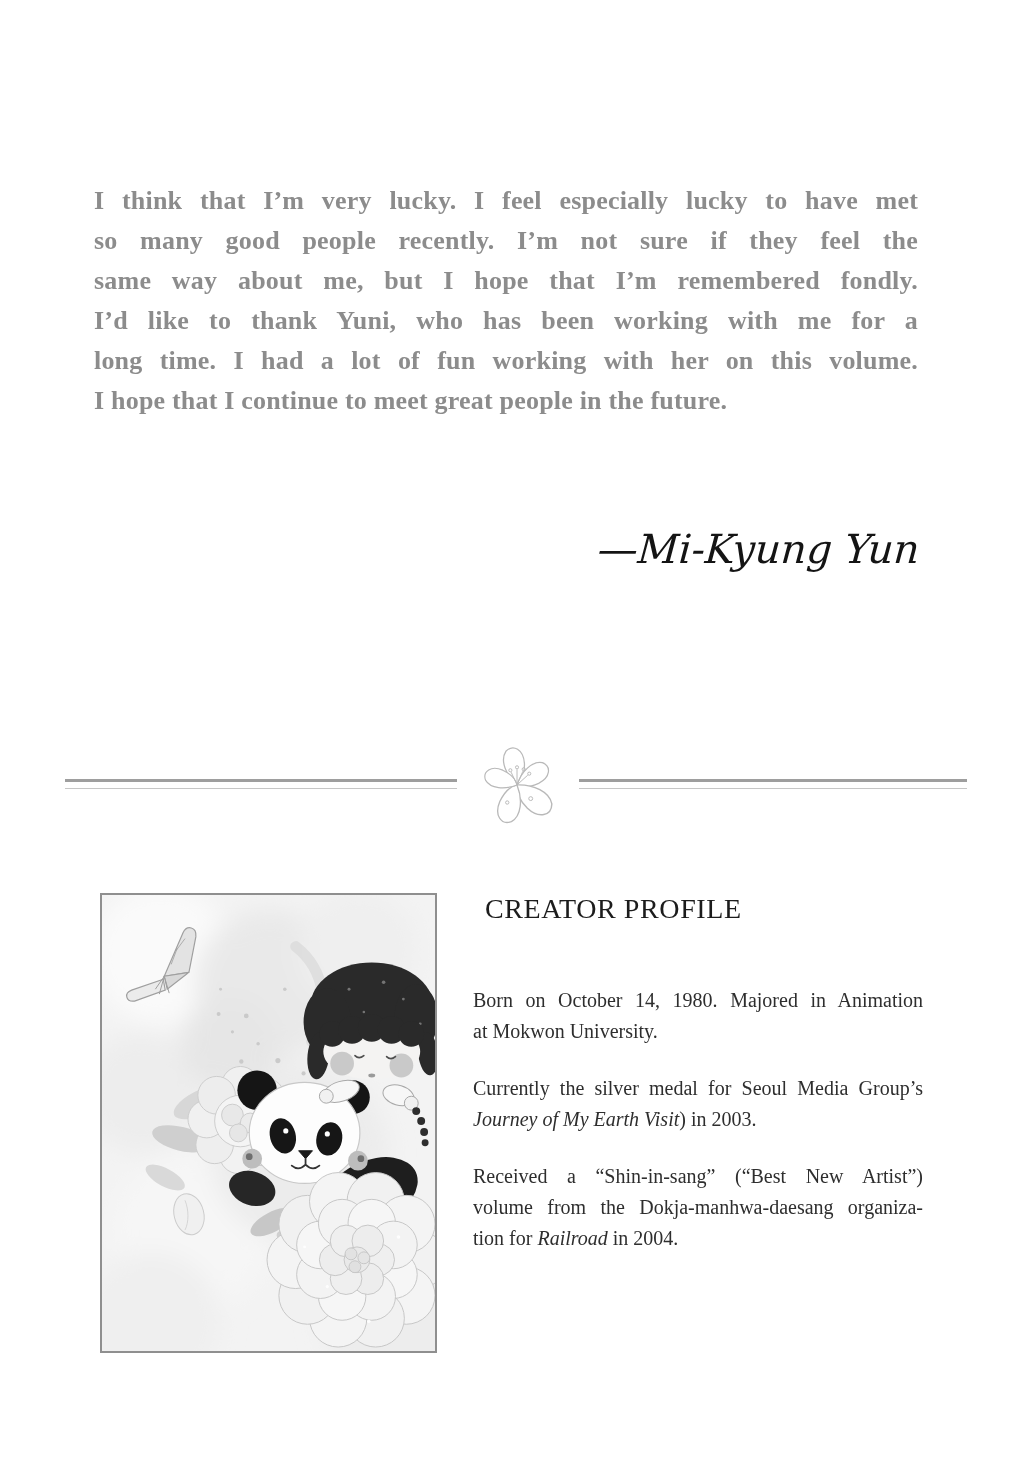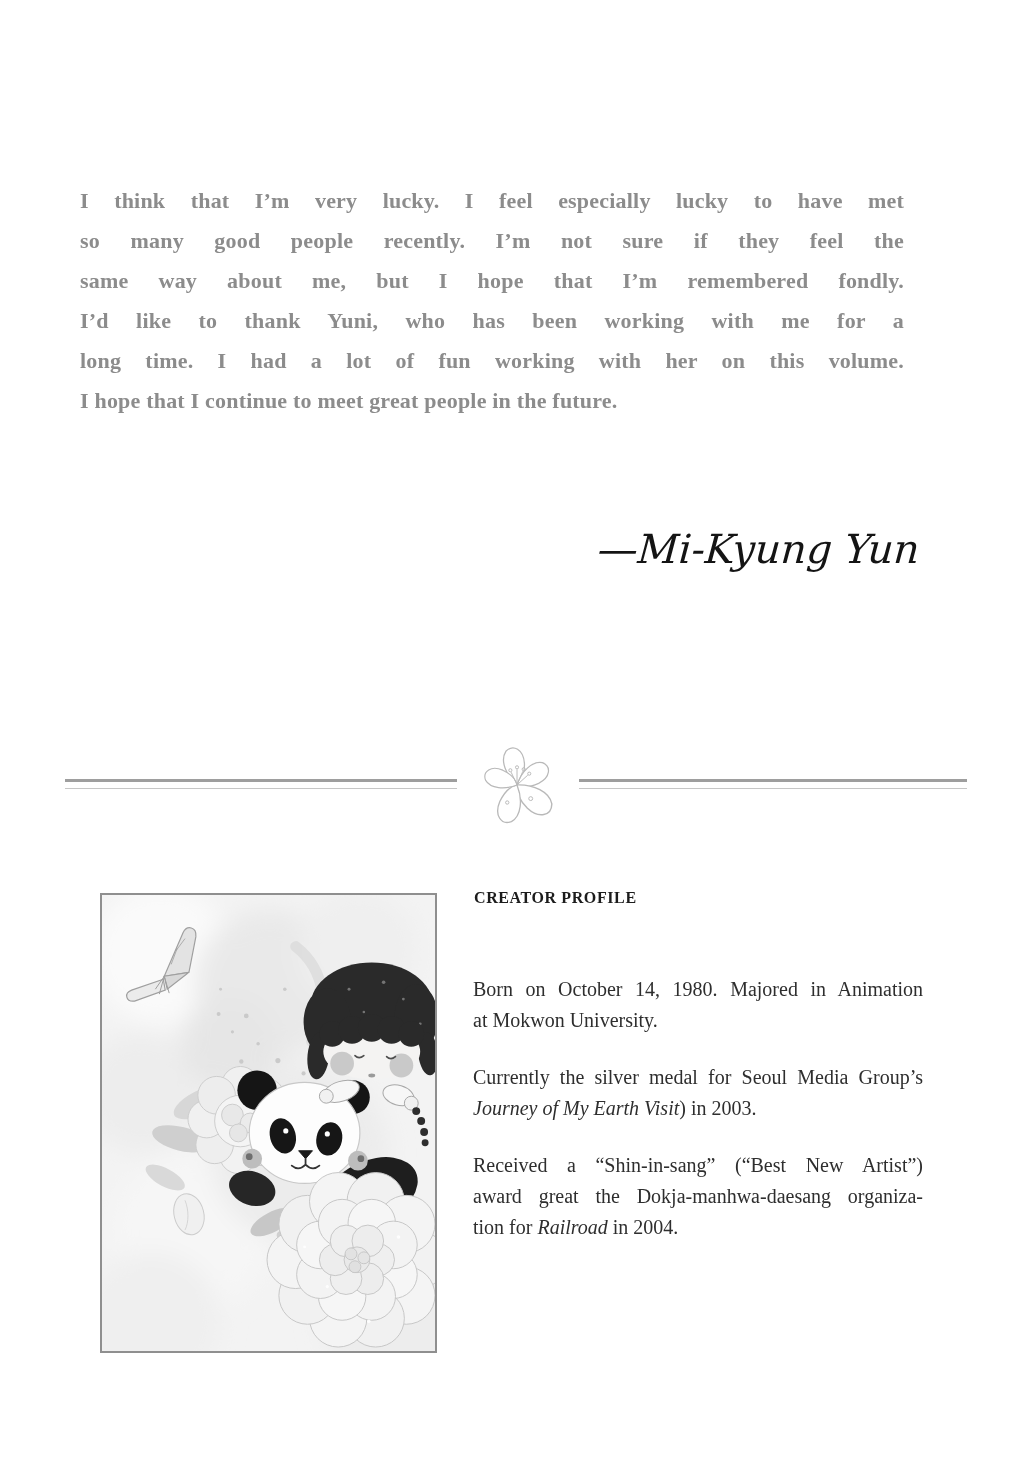--- a/index.html
+++ b/index.html
@@ -4,22 +4,22 @@
 <style>
   html,body { margin:0; padding:0; background:#ffffff; }
   .page {
     position:relative; width:1024px; height:1469px; margin:0 auto;
     background:var(--page-bg,#fff); overflow:hidden;
     font-family:"Liberation Serif", serif;
   }
 
   
   .author-note {
-    position:absolute; left:80px; top:181px; width:824px;
-    font-weight:bold; font-size:22px; line-height:40px;
+    position:absolute; left:94px; top:181px; width:824px;
+    font-weight:bold; font-size:26px; line-height:40px;
     color:var(--note-text,#8c8c8c); letter-spacing:0.2px;
   }
   .jline { text-align:justify; text-align-last:justify; }
   .jline.last { text-align-last:left; }
 
   
   .signature {
     position:absolute; left:598px; top:526px; width:320px;
     font-family:"DejaVu Serif", serif; font-style:italic;
     font-size:40px; color:var(--signature-ink,#141414); white-space:nowrap;
@@ -47,21 +47,21 @@
     background:#f3f3f3;
   }
   .illustration svg { width:100%; height:100%; display:block; }
 
   
   .profile {
     position:absolute; left:473px; top:882px; width:450px;
     color:var(--body-text,#2e2e2e);
   }
   .profile h2 {
-    margin:1px; font-size:16px; line-height:30px; font-weight:bold;
+    margin:12px; font-size:28px; line-height:30px; font-weight:normal;
     letter-spacing:0.6px; color:var(--heading-text,#1c1c1c);
   }
   .profile-paras { margin-top:61px; font-size:20px; line-height:31px; }
   .para + .para { margin-top:26px; }
   .it { font-style:italic; }
 </style>
 </head>
 <body>
 
 <div class="page">
@@ -293,19 +293,19 @@
         <div class="para">
           <div class="jline"><span>Born on October 14, 1980. Majored in Animation</span></div>
           <div class="jline last"><span>at Mokwon University.</span></div>
         </div>
         <div class="para">
           <div class="jline"><span>Currently the silver medal for Seoul Media Group’s</span></div>
           <div class="jline last"><span class="it">Journey of My Earth Visit</span><span>) in 2003.</span></div>
         </div>
         <div class="para">
           <div class="jline"><span>Received a “Shin-in-sang” (“Best New Artist”)</span></div>
-          <div class="jline"><span>award great the Dokja-manhwa-daesang organiza-</span></div>
+          <div class="jline"><span>volume from the Dokja-manhwa-daesang organiza-</span></div>
           <div class="jline last"><span>tion for </span><span class="it">Railroad</span><span> in 2004.</span></div>
         </div>
       </div>
   </section>
 
 </div>
 
 </body></html>

